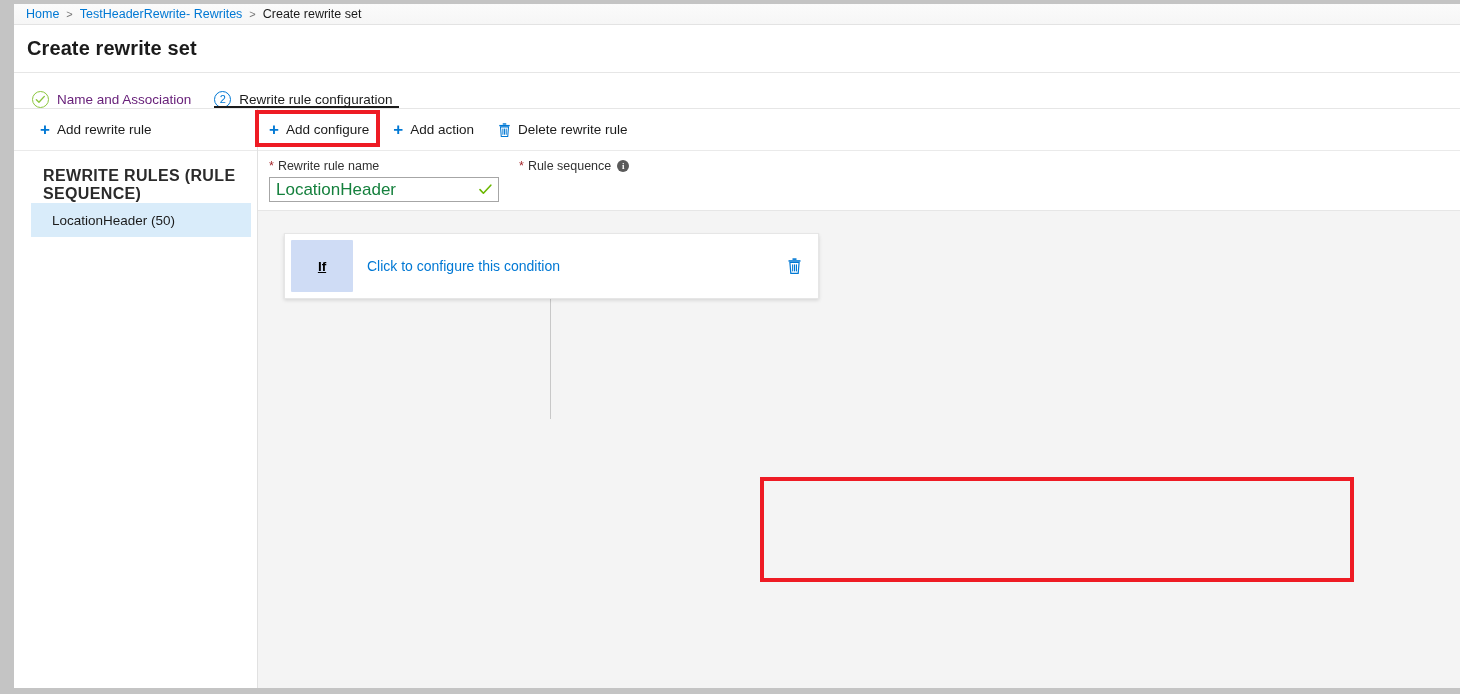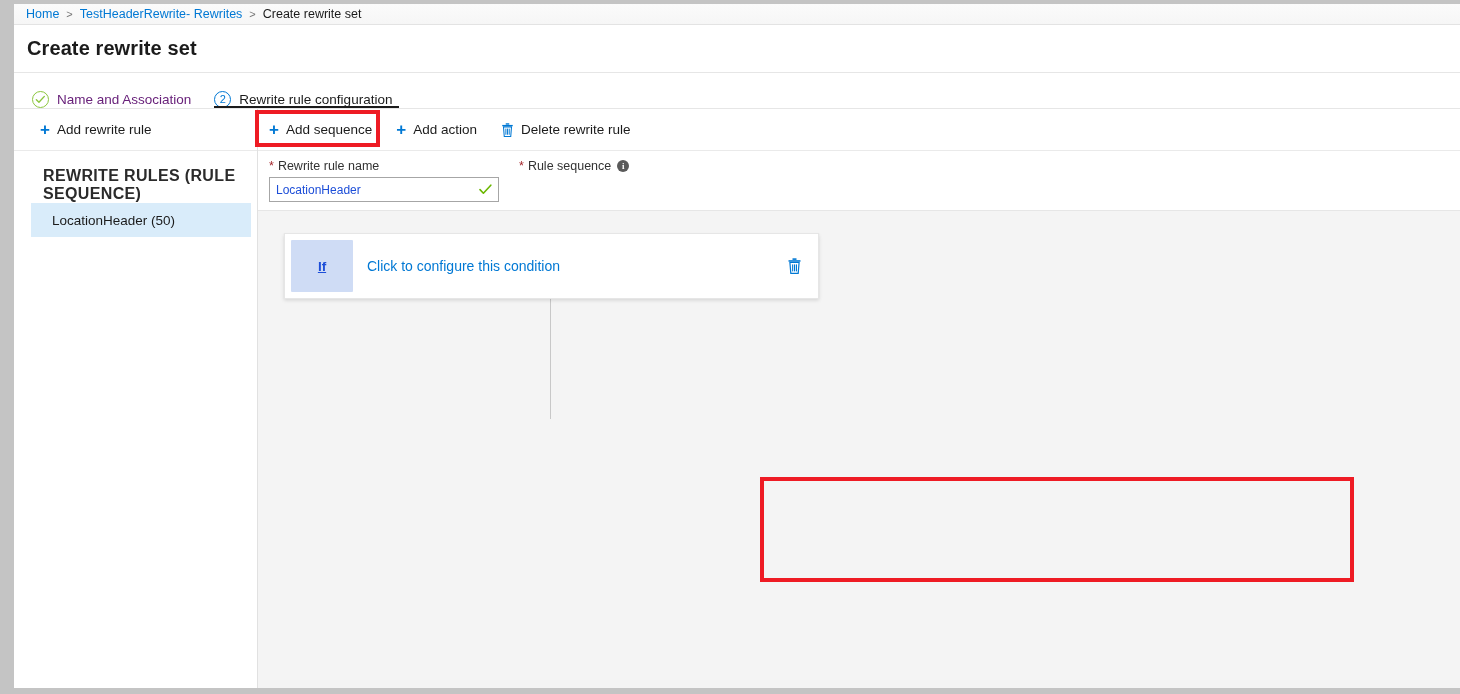--- a/index.html
+++ b/index.html
@@ -242,22 +242,22 @@
     background: #fff;
     box-sizing: border-box;
     display: flex;
     align-items: center;
   }
   .field-input-wrap input {
     border: none;
     outline: none;
     flex: 1;
     height: 100%;
-    font-size: 12px;
-    color: #1d4ed8;
+    font-size: 17px;
+    color: #15803d;
     padding: 0 22px 0 6px;
     font-family: "Liberation Sans", sans-serif;
     background: transparent;
     min-width: 0;
   }
   .valid-check {
     position: absolute;
     right: 6px;
     top: 50%;
     transform: translateY(-50%);
@@ -297,21 +297,21 @@
     height: 52px;
     margin-left: 6px;
     display: flex;
     align-items: center;
     justify-content: center;
     font-size: 13.5px;
     font-weight: 600;
     flex: none;
     border-radius: 1px;
   }
-  .tag-if   { background: #cfdcf5; color: #1d4ed8; text-decoration: underline; }
+  .tag-if   { background: #cfdcf5; color: #000000; text-decoration: underline; }
   .tag-then { background: #cdeee8; color: #14776a; }
 
   .card-link {
     flex: 1;
     margin-left: 14px;
     font-size: 14px;
     color: #0078d4;
     cursor: pointer;
     white-space: nowrap;
   }
@@ -390,21 +390,21 @@
       </div>
 
     </div>
 
     <div class="main-col">
 
       <div class="main-toolbar">
 
         <div class="cmd">
           <span class="cmd-ico plus-ico">+</span>
-          <span>Add sequence</span>
+          <span>Add configure</span>
         </div>
 
         <div class="cmd">
           <span class="cmd-ico plus-ico">+</span>
           <span>Add action</span>
         </div>
 
         <div class="cmd">
           <span class="cmd-ico trash-cmd-ico">
             <svg width="13" height="14" viewBox="0 0 14 16" aria-hidden="true">

